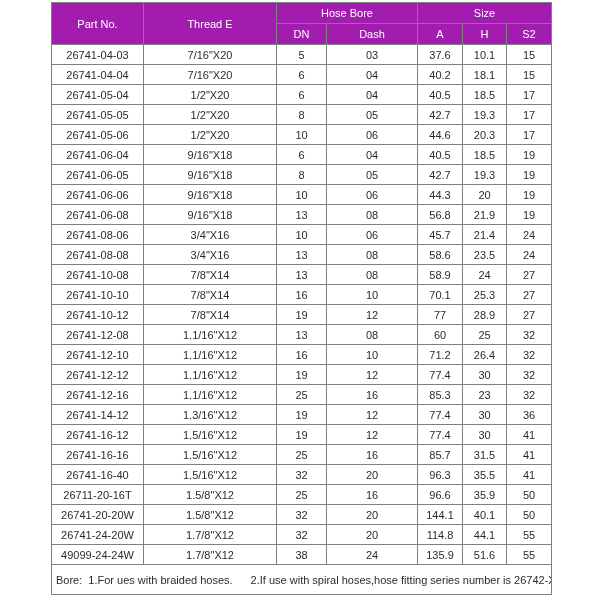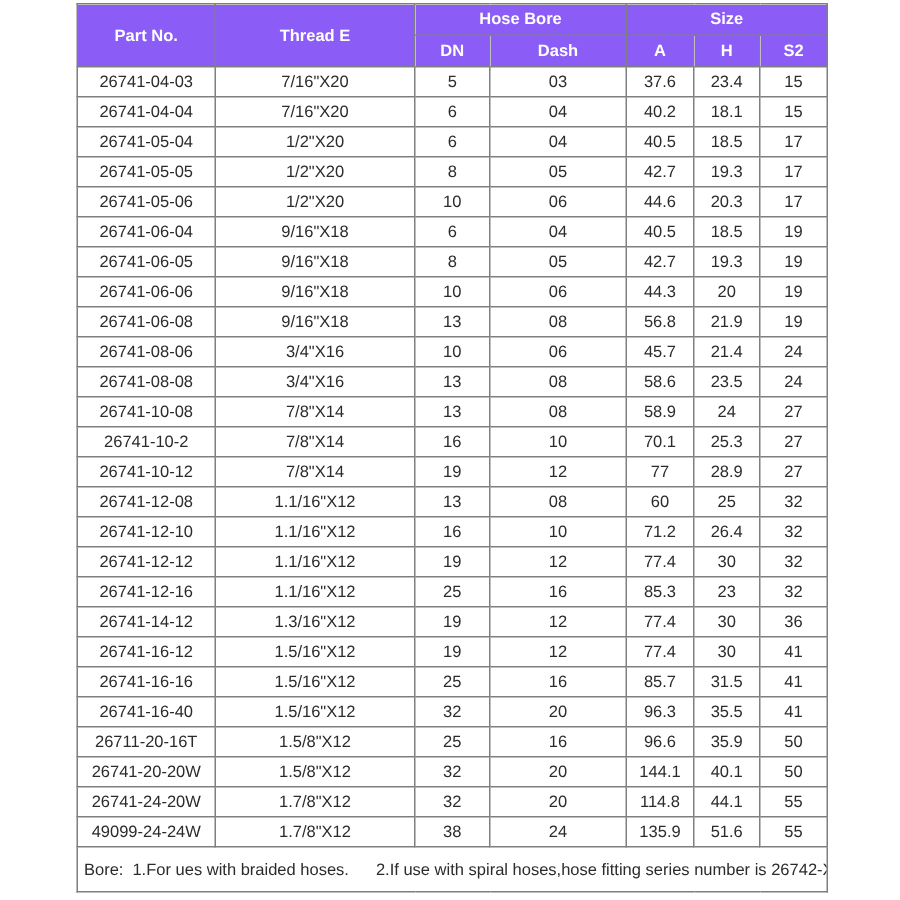--- a/index.html
+++ b/index.html
@@ -28,23 +28,23 @@
     border: 1px solid #7f7f7f;
     font-size: 11px;
     text-align: center;
     vertical-align: middle;
     padding: 0;
     color: #2b2b2b;
     overflow: hidden;
     white-space: nowrap;
   }
   table.spec-table thead th {
-    background: #8b5cf6;
+    background: #a21caf;
     color: #ffffff;
-    font-weight: bold;
+    font-weight: normal;
     height: 20px;
   }
   table.spec-table tbody td {
     height: 19px;
     background: #ffffff;
   }
   table.spec-table tfoot td {
     height: 29px;
     text-align: left;
     padding-left: 4px;
@@ -94,21 +94,21 @@
         <th>S2</th>
       </tr>
     </thead>
     <tbody>
         <tr>
           <td>26741-04-03</td>
           <td>7/16"X20</td>
           <td>5</td>
           <td>03</td>
           <td>37.6</td>
-          <td>23.4</td>
+          <td>10.1</td>
           <td>15</td>
         </tr>
         <tr>
           <td>26741-04-04</td>
           <td>7/16"X20</td>
           <td>6</td>
           <td>04</td>
           <td>40.2</td>
           <td>18.1</td>
           <td>15</td>
@@ -197,21 +197,21 @@
         <tr>
           <td>26741-10-08</td>
           <td>7/8"X14</td>
           <td>13</td>
           <td>08</td>
           <td>58.9</td>
           <td>24</td>
           <td>27</td>
         </tr>
         <tr>
-          <td>26741-10-2</td>
+          <td>26741-10-10</td>
           <td>7/8"X14</td>
           <td>16</td>
           <td>10</td>
           <td>70.1</td>
           <td>25.3</td>
           <td>27</td>
         </tr>
         <tr>
           <td>26741-10-12</td>
           <td>7/8"X14</td>

